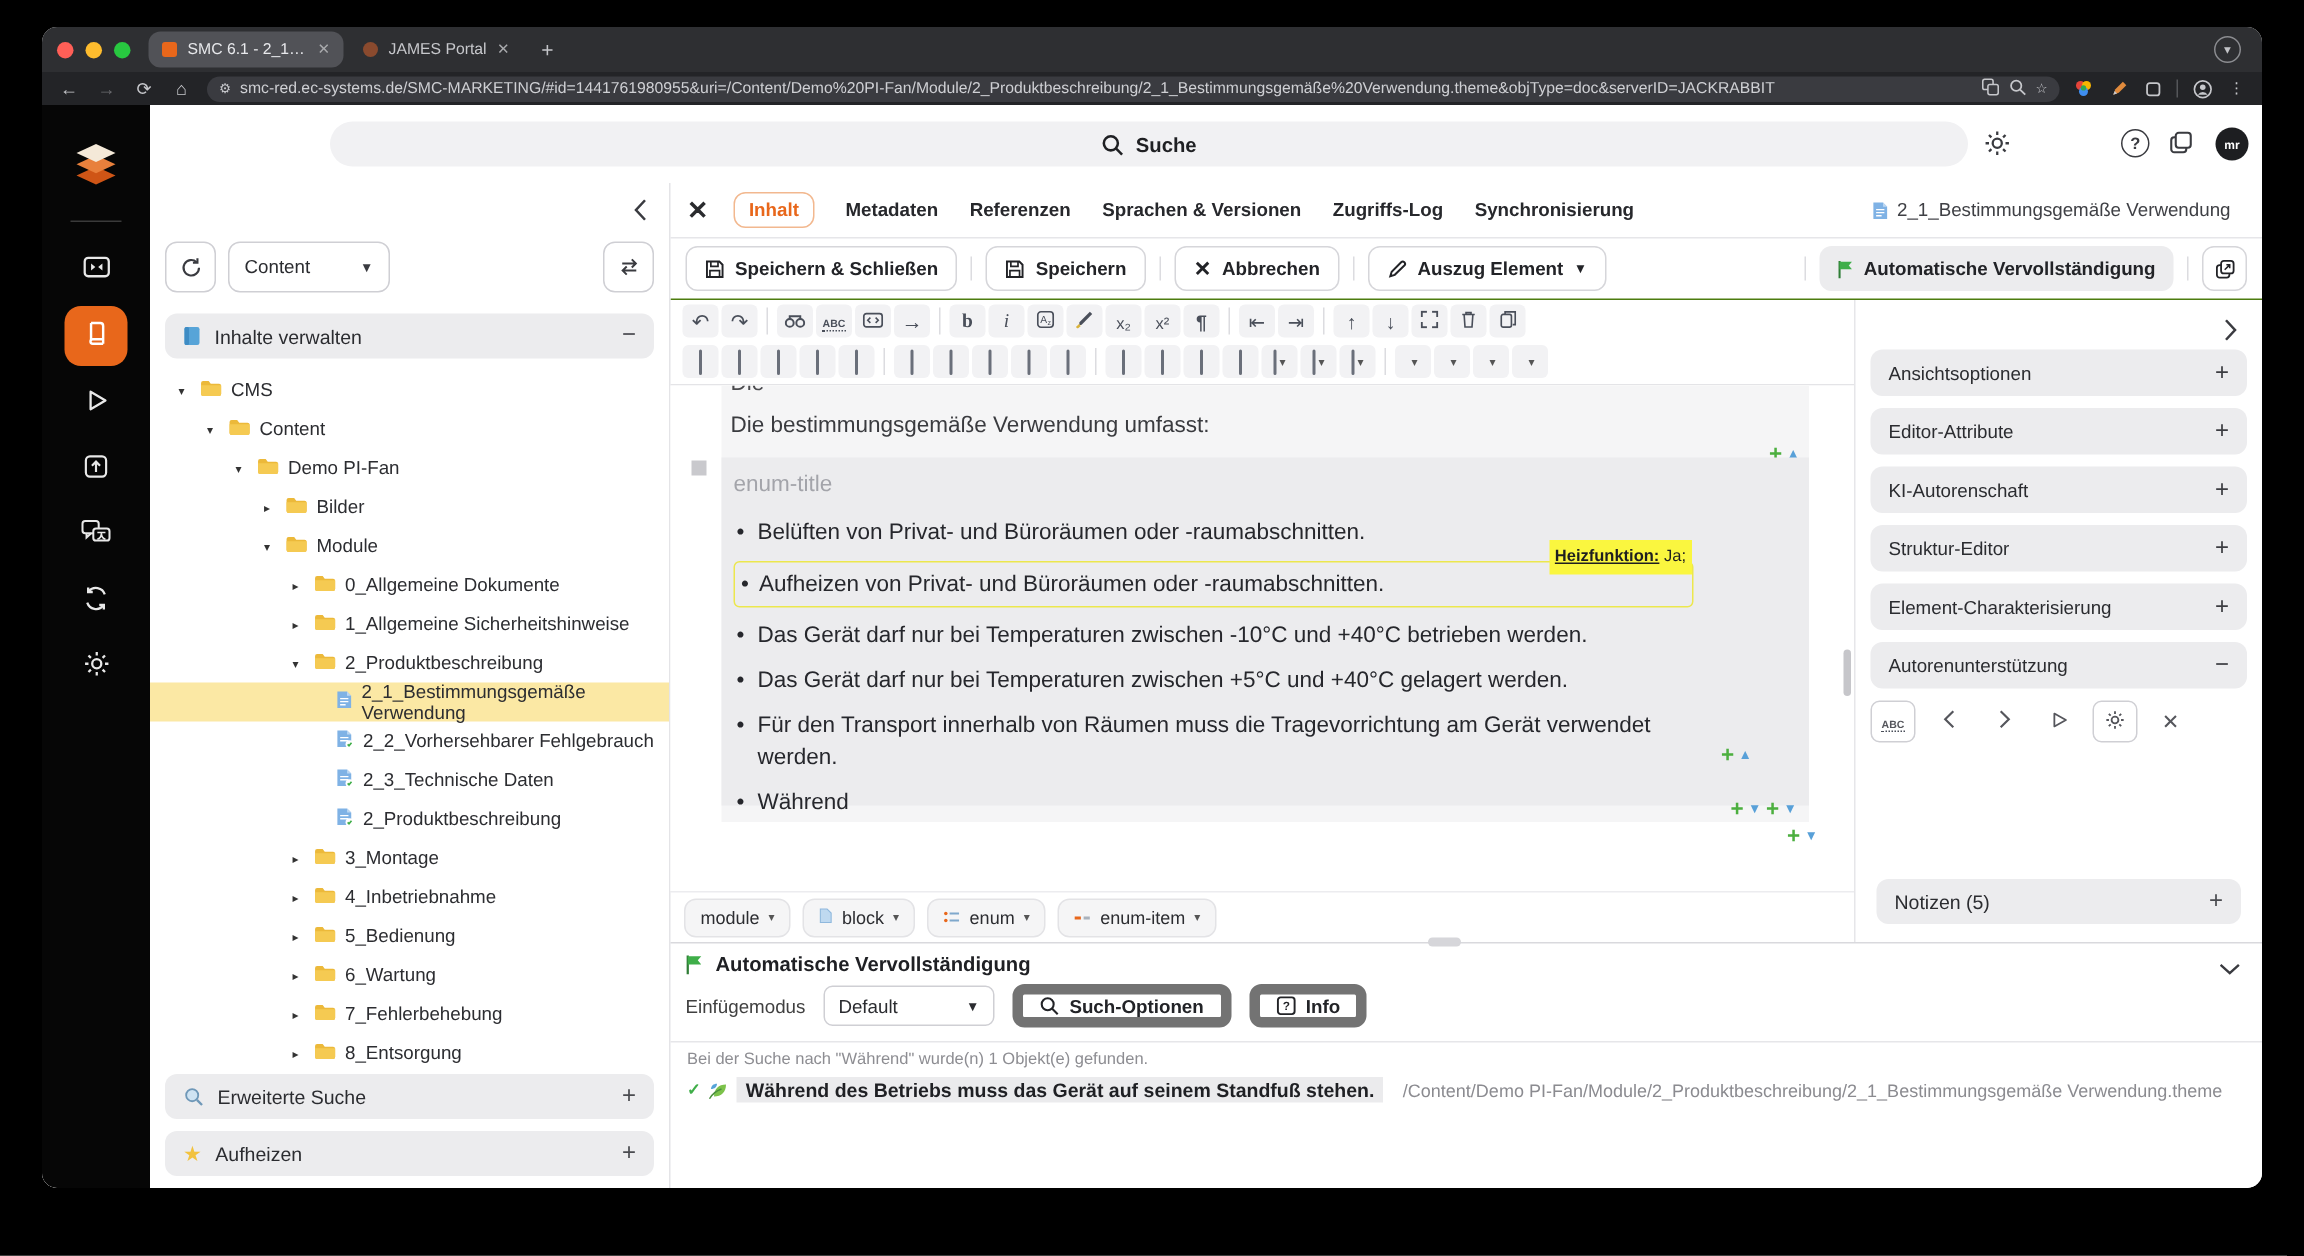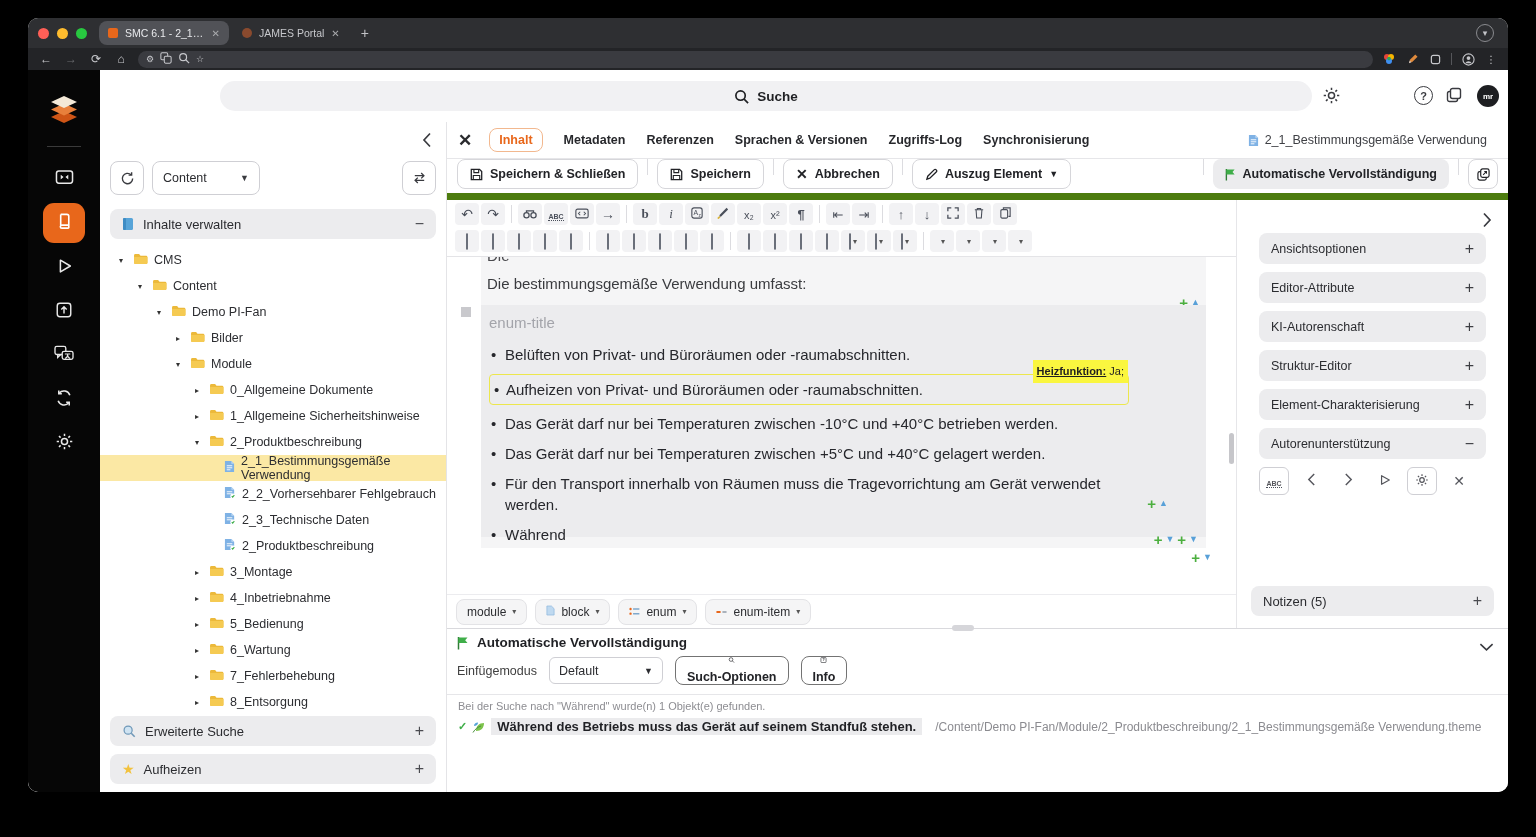--- a/index.html
+++ b/index.html
@@ -58,21 +58,21 @@
   .advbar { position:absolute; left:10px; right:10px; bottom:46px; }
   .favbar { position:absolute; left:10px; right:10px; bottom:8px; }
 
   
   .rightcol { flex:1; display:flex; flex-direction:column; min-width:0; }
   .tabsrow { height:37px; flex:none; display:flex; align-items:center; padding:0 11px; gap:21px; border-bottom:1px solid #e6e6e9; }
   .xclose { font-size:17px; font-weight:bold; color:#2a2b2e; margin-right:-4px; }
   .etab { font-size:12.5px; font-weight:bold; color:#27282c; white-space:nowrap; }
   .etab.active { color:#E8671B; border:1px solid #f2b88f; border-radius:8px; padding:4px 9px; }
   .doctitle { margin-left:auto; display:flex; align-items:center; gap:6px; font-size:12.5px; color:#3f4045; padding-right:10px; }
-  .actionsrow { height:41px; flex:none; display:flex; align-items:flex-start; padding:0 10px; gap:9px; border-bottom:7px solid #4d7c0f; }
+  .actionsrow { height:41px; flex:none; display:flex; align-items:center; padding:0 10px; gap:9px; border-bottom:1px solid #4d7c0f; }
   .abtn { height:30px; border:1px solid #d6d6da; border-radius:8px; background:#fff; display:flex; align-items:center; gap:7px; padding:0 12px; font-size:12.5px; font-weight:bold; color:#222327; white-space:nowrap; }
   .abtn .car { font-size:9px; }
   .abtn.soft { border:none; background:#ececee; }
   .vsep { width:1px; height:16px; background:#dcdce0; flex:none; }
   .spacer { flex:1; }
 
   .midrow { flex:1; display:flex; min-height:0; }
   .editormid { flex:1; display:flex; flex-direction:column; min-width:0; }
   .tbrow { display:flex; align-items:center; padding:3px 8px 2px; gap:2px; }
   .tbrow2 { border-bottom:1px solid #e4e4e7; padding-bottom:4px; }
@@ -104,40 +104,40 @@
   .insctl { position:absolute; display:flex; align-items:center; gap:3px; font-size:13px; line-height:1; }
   .plus { color:#4caf3f; font-weight:bold; font-size:15px; }
   .tri { color:#58a0d8; font-size:9px; }
   .blockhandle { position:absolute; left:14px; top:50px; width:10px; height:10px; background:#c9c9cd; }
   .vthumb { position:absolute; right:2px; top:176px; width:5px; height:31px; background:#c6c6ca; border-radius:3px; }
 
   .crumbs { height:34px; flex:none; border-top:1px solid #ececef; display:flex; align-items:center; padding:0 9px; gap:8px; }
   .crumb { height:26px; background:#f5f5f6; border:1px solid #e3e3e6; border-radius:8px; display:flex; align-items:center; gap:6px; padding:0 10px; font-size:12px; color:#2c2d31; }
 
   
-  .rightpanel { width:272px; flex:none; border-left:1px solid #e6e6e9; position:relative; padding:0 22px; }
+  .rightpanel { width:272px; flex:none; border-left:1px solid #e6e6e9; position:relative; padding:0 10px; }
   .rp-chev { position:absolute; top:12px; right:16px; }
   .rp-sections { margin-top:33px; }
   .rp-bar { background:#ececee; border-radius:8px; height:31px; display:flex; align-items:center; padding:0 12px; font-size:12.5px; color:#2b2c30; margin-bottom:8px; }
   .rp-bar .sign { margin-left:auto; font-size:16px; color:#3c3d42; line-height:1; }
   .rp-tools { display:flex; gap:7px; margin-top:5px; }
   .rp-tool { width:30px; height:28px; border-radius:6px; background:#fff; border:1px solid transparent; display:flex; align-items:center; justify-content:center; color:#55565c; font-size:13px; }
   .rp-tool.framed { border-color:#cfcfd4; }
   .notesbar { position:absolute; left:14px; right:14px; bottom:12px; }
 
   
   .bottompanel { height:164px; flex:none; border-top:1px solid #d9d9dd; position:relative; }
   .resize-pill { position:absolute; left:505px; top:-4px; width:22px; height:6px; border-radius:3px; background:#d6d6da; }
   .bp-title { display:flex; align-items:center; gap:8px; padding:6px 10px 2px; font-size:13.5px; font-weight:bold; color:#1f2024; }
   .bp-chev { position:absolute; right:14px; top:9px; }
   .bp-ctrls { display:flex; align-items:center; gap:12px; padding:4px 10px 9px; border-bottom:1px solid #e6e6e9; }
   .bp-label { font-size:12.5px; color:#404040; }
   .bp-select { width:114px; height:27px; border:1px solid #cfcfd4; border-radius:6px; display:flex; align-items:center; padding:0 9px; font-size:12.5px; color:#2b2c30; }
   .bp-select .car { margin-left:auto; font-size:9px; }
-  .bp-btn { height:29px; border:1px solid #737373; border-radius:8px; background:#fff; display:flex; align-items:center; gap:7px; padding:0 11px; font-size:12.5px; font-weight:bold; color:#222327;flex-direction:column; }
+  .bp-btn { height:29px; border:7px solid #737373; border-radius:8px; background:#fff; display:flex; align-items:center; gap:7px; padding:0 11px; font-size:12.5px; font-weight:bold; color:#222327; }
   .results { padding:5px 11px; }
   .summary { font-size:11px; color:#8d8d92; margin-bottom:6px; }
   .resrow { display:flex; align-items:center; gap:5px; }
   .resrow .chk { color:#3FAE49; font-size:11px; font-weight:bold; }
   .restext { background:#ebebed; padding:1px 6px; font-size:13px; font-weight:600; color:#1f2024; }
   .respath { font-size:12px; color:#8b8b90; margin-left:8px; }
 </style>
 </head>
 <body>
 
@@ -165,20 +165,21 @@
     <div class="winchev">▾</div>
   </div>
 
   <div class="urlrow">
     <span class="navic">←</span>
     <span class="navic dim">→</span>
     <span class="navic">⟳</span>
     <span class="navic">⌂</span>
     <div class="urlpill">
       <span class="pillic">⚙</span>
+      <span class="url">smc-red.ec-systems.de/SMC-MARKETING/#id=1441761980955&amp;uri=/Content/Demo%20PI-Fan/Module/2_Produktbeschreibung/2_1_Bestimmungsgemäße%20Verwendung.theme&amp;objType=doc&amp;serverID=JACKRABBIT</span>
       <span class="pillic">
         <svg viewBox="0 0 14 14" width="12" height="12">
             <rect x="1" y="1" width="8" height="8" rx="1.5" fill="none" stroke="#c6c7cb" stroke-width="1.2"></rect>
             <rect x="5" y="5" width="8" height="8" rx="1.5" fill="#3a3b40" stroke="#c6c7cb" stroke-width="1.2"></rect>
           </svg>
       </span>
       <span class="pillic">
         <svg viewBox="0 0 14 14" width="12" height="12">
             <circle cx="6" cy="6" r="4" fill="none" stroke="#c6c7cb" stroke-width="1.4"></circle>
             <path d="M9 9l4 4" stroke="#c6c7cb" stroke-width="1.4"></path>

